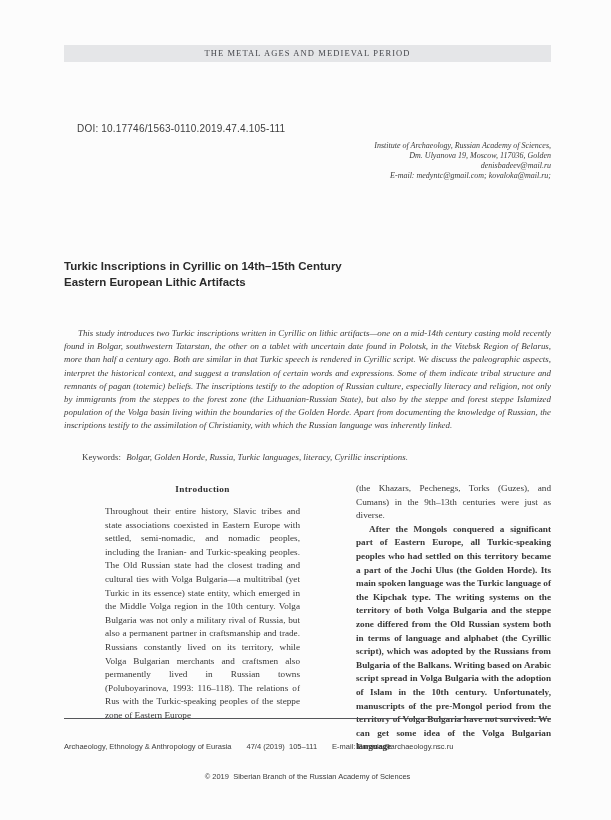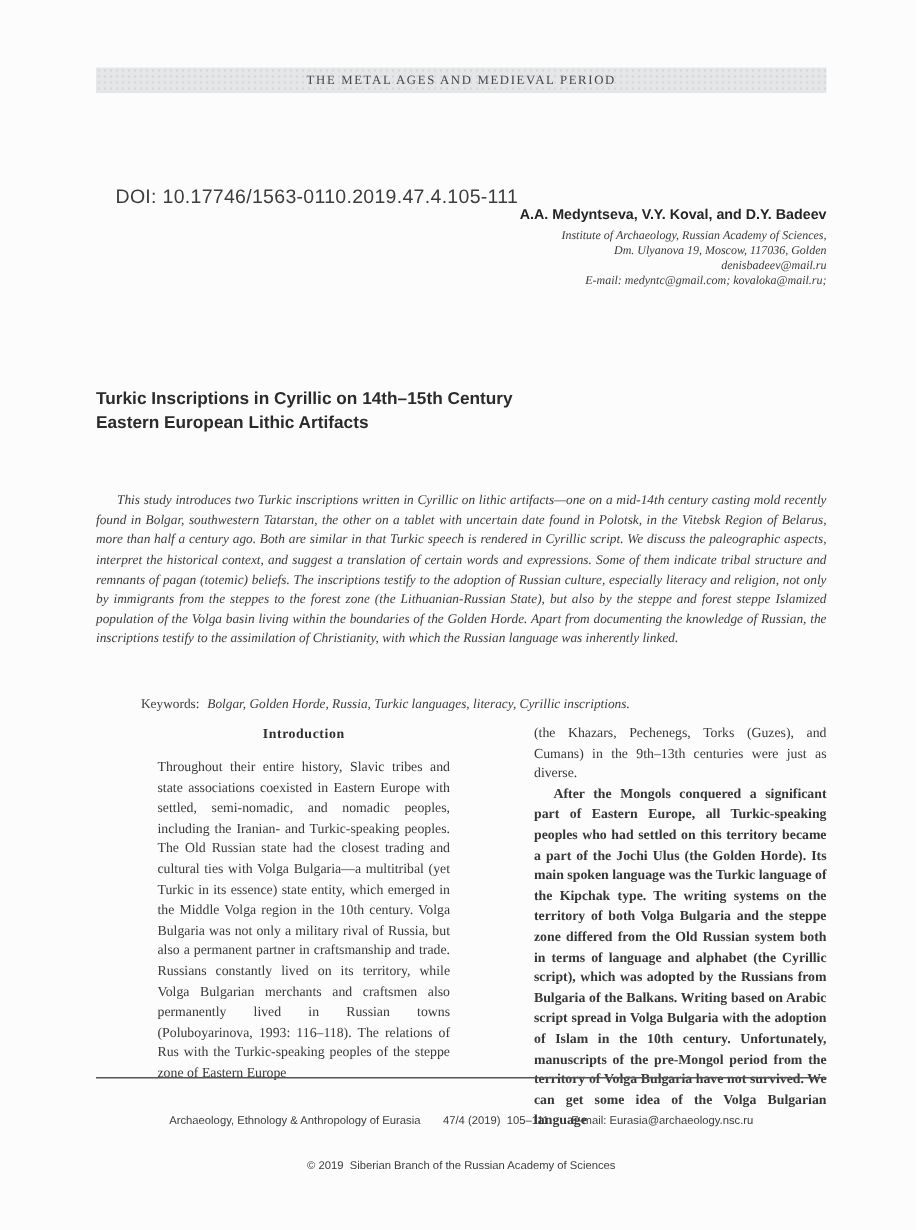--- a/index.html
+++ b/index.html
@@ -17,21 +17,21 @@
     background-color:#e5e6e8;
     background-image:radial-gradient(#d4d5d9 0.5px, rgba(0,0,0,0) 0.6px);
     background-size:4px 4px;
     font-family:"Liberation Serif", serif;
     font-size:8.5px;letter-spacing:1.1px;
     line-height:17px;text-align:center;color:#45464b;
   }
   .doi{
     position:absolute;left:77px;top:123px;
     font-family:"Liberation Sans", sans-serif;
-    font-size:13px;color:#3d3d3d;letter-spacing:0.2px;
+    font-size:10px;color:#3d3d3d;letter-spacing:0.2px;
   }
   .byline{
     position:absolute;left:64px;top:138px;width:487px;
     text-align:right;
   }
   .authors{
     font-family:"Liberation Sans", sans-serif;
     font-weight:bold;font-size:9.5px;color:#242424;
   }
   .affil{
@@ -43,21 +43,21 @@
     text-align:left;
     font-family:"Liberation Sans", sans-serif;
     font-weight:bold;font-size:11.5px;line-height:16px;color:#2b2b2b;
   }
   .abstract{
     position:absolute;left:64px;top:327px;width:487px;margin:0;
     font-style:italic;font-size:8.9px;line-height:13.2px;
     text-align:justify;text-indent:14px;color:#3c3c3c;
   }
   .keywords{
-    position:absolute;left:64px;top:448px;width:487px;margin:16px;
+    position:absolute;left:64px;top:448px;width:487px;margin:4px;
     font-size:8.9px;color:#3c3c3c;text-indent:14px;
   }
   .kw-label{font-style:normal;margin-right:3px;}
   .kw-text{font-style:italic;}
   .columns{
     position:absolute;left:64px;top:482px;width:487px;
     display:flex;column-gap:15px;
   }
   .col{width:236px;margin-left:41px;}
   .section-heading{
@@ -74,40 +74,39 @@
   .body-text.indent{text-indent:13px;font-weight:bold;}
   .footer{
     position:absolute;left:64px;top:718px;width:487px;
     border-top:1px solid #55565a;
     padding-top:3px;
     font-family:"Liberation Sans", sans-serif;
     font-size:7.5px;line-height:10px;text-align:center;color:#3b3b3b;
     white-space:pre-wrap;
   }
   .footer-line1{
-    display:flex;justify-content:center;column-gap:15px;
+    display:flex;column-gap:15px;
   }
   .page-number{
     position:absolute;left:64px;top:777px;width:487px;
     text-align:center;
     font-family:"Liberation Sans", sans-serif;
     font-size:8.5px;color:#3b3b3b;letter-spacing:0.5px;
   }
 </style>
 </head>
 <body>
 
 <div class="page">
 
   <div class="running-head">THE METAL AGES AND MEDIEVAL PERIOD</div>
 
   <div class="doi">DOI: 10.17746/1563-0110.2019.47.4.105-111</div>
 
   <div class="byline">
-    <div class="authors">A.A. Medyntseva, V.Y. Koval, and D.Y. Badeev</div>
     <div class="affil">
       <div>Institute of Archaeology, Russian Academy of Sciences,</div>
       <div>Dm. Ulyanova 19, Moscow, 117036, Golden</div>
       <div>denisbadeev@mail.ru</div>
       <div>E-mail: medyntc@gmail.com; kovaloka@mail.ru;</div>
     </div>
   </div>
 
   <h1 class="title">
     <span>Turkic Inscriptions in Cyrillic on 14th–15th Century</span><br>

